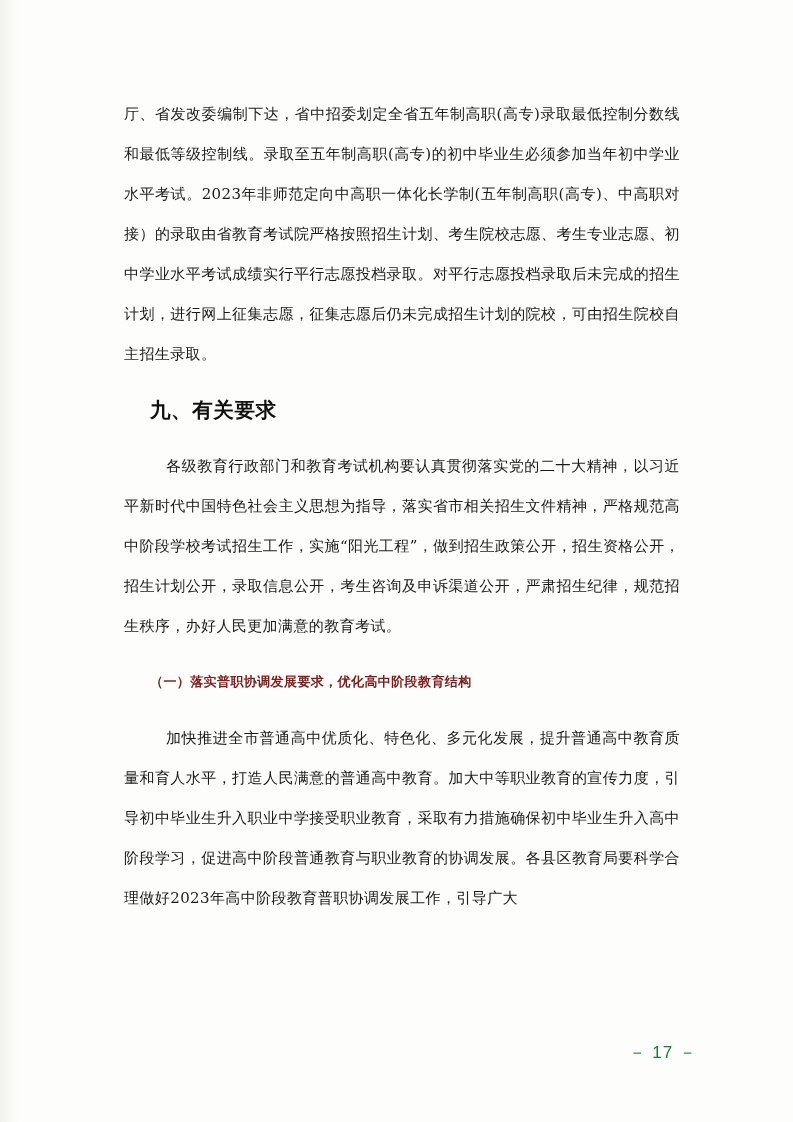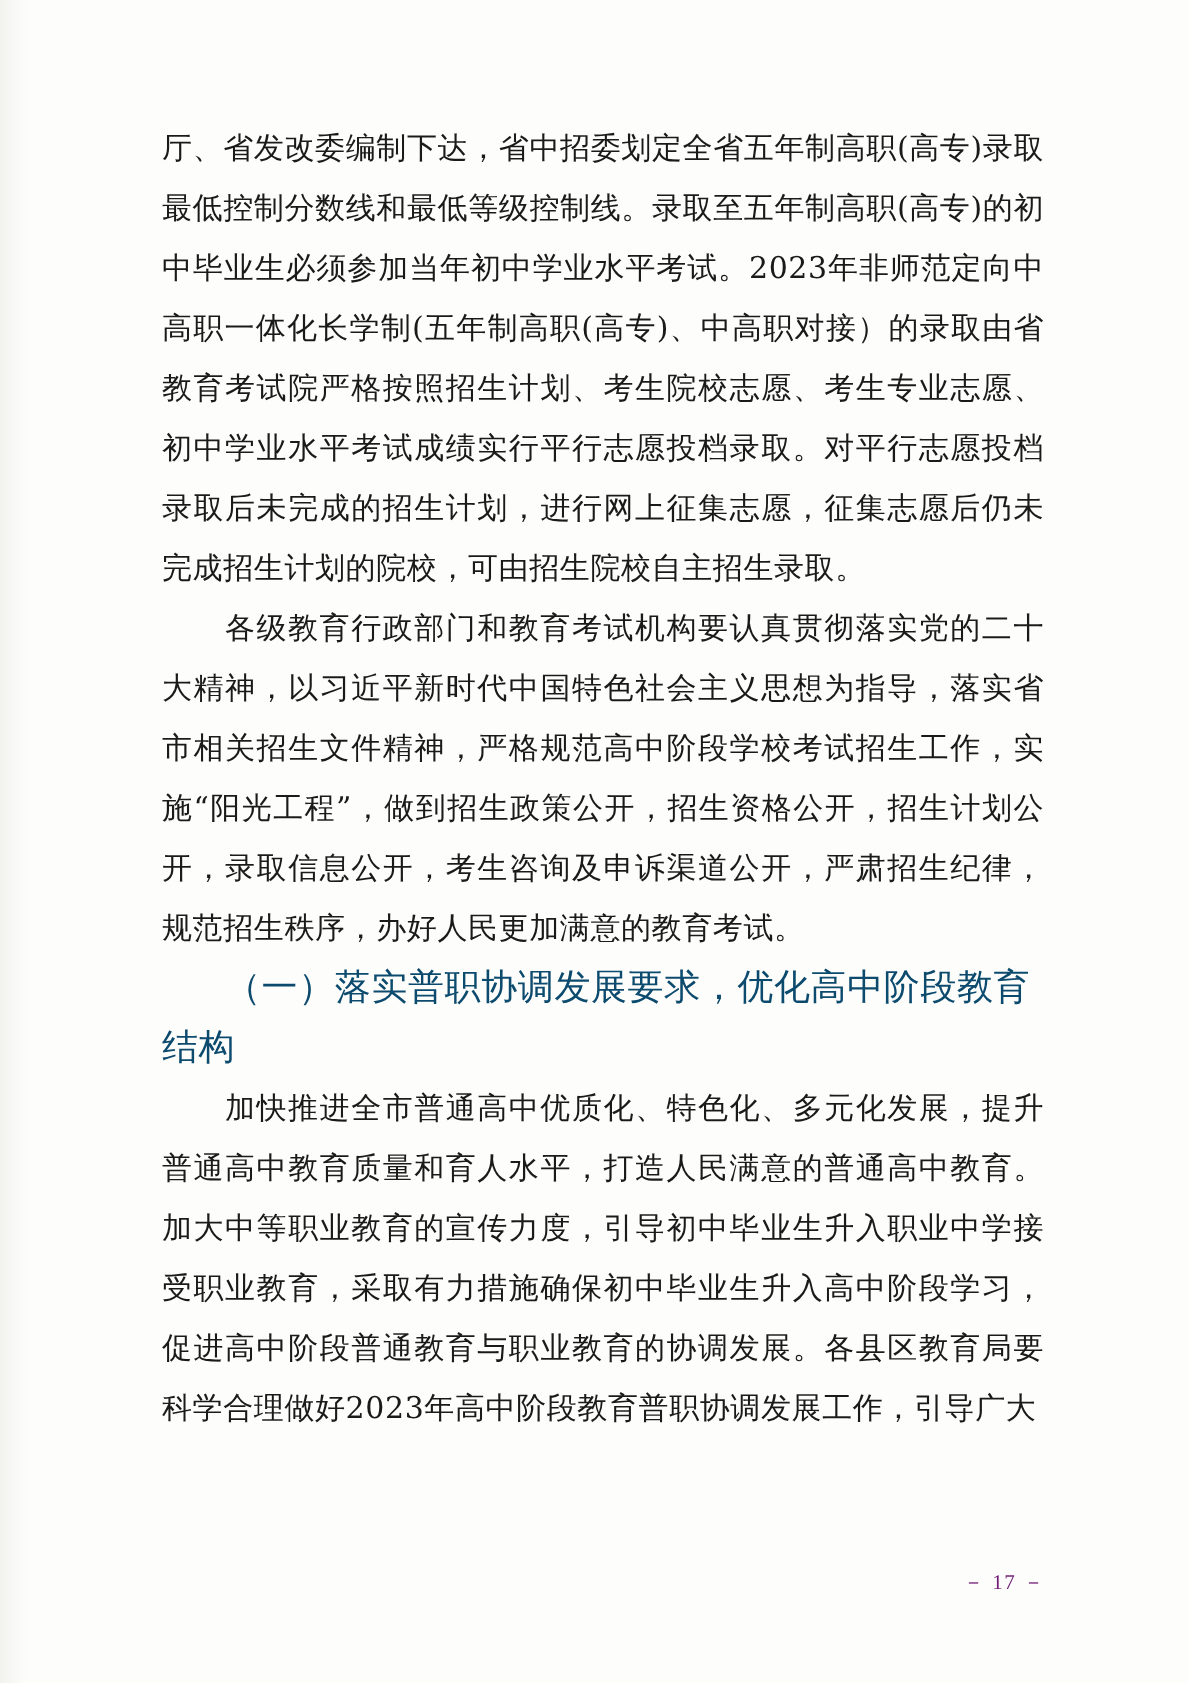--- a/index.html
+++ b/index.html
@@ -17,57 +17,57 @@
     font-family: "DejaVu Serif", "Liberation Serif", serif;
     color: #1c1c1c;
   }
   .content {
     position: absolute;
     left: 108px;
     top: 78px;
     width: 588px;
   }
   p.body-par {
-    margin: 0;
-    font-size: 20px;
+    margin: 16px;
+    font-size: 15px;
     line-height: 40px;
     text-align: justify;
     text-justify: inter-ideograph;
     letter-spacing: 0.4px;
     color: #1a1a1a;
   }
   p.indent {
     text-indent: 42px;
   }
   h2.section-head {
     margin: 0;
     font-size: 20.5px;
     line-height: 40px;
     font-weight: bold;
     text-indent: 42px;
     letter-spacing: 0.6px;
     color: #111111;
   }
   h3.sub-head {
     margin: 0;
-    font-size: 24px;
+    font-size: 13px;
     line-height: 40px;
-    font-weight: normal;
+    font-weight: bold;
     text-indent: 42px;
     letter-spacing: 0.4px;
-    color: #0c4a6e;
+    color: #7f1d1d;
   }
   .page-number {
     position: absolute;
     right: 96px;
     bottom: 58px;
-    font-size: 14px;
+    font-size: 17px;
     letter-spacing: 1px;
-    color: #701a75;
-    font-family: Liberation Serif, serif;
+    color: #15803d;
+    font-family: Liberation Sans, sans-serif;
   }
   .scan-edge-left {
     position: absolute;
     left: 0;
     top: 0;
     width: 18px;
     height: 1122px;
     background: linear-gradient(to right, #e9e9e5, #fdfdfb);
     opacity: 0.55;
   }
@@ -86,20 +86,21 @@
 
 <div class="page">
   <div class="scan-edge-left"></div>
   <div class="scan-edge-right"></div>
 
   <div class="content">
     <p class="body-par">厅、省发改委编制下达，省中招委划定全省五年制高职(高专)录取最低控制分数线和最低等级控制线。录取至五年制高职(高专)的初中毕业生必须参加当年初中学业水平考试。2023年非师范定向中高职一体化长学制(五年制高职(高专)、中高职对接）的录取由省教育考试院严格按照招生计划、考生院校志愿、考生专业志愿、初中学业水平考试成绩实行平行志愿投档录取。对平行志愿投档录取后未完成的招生计划，进行网上征集志愿，征集志愿后仍未完成招生计划的院校，可由招生院校自主招生录取。</p>
 
 
 
+    <h2 class="section-head">九、有关要求</h2>
 
     <p class="body-par indent">各级教育行政部门和教育考试机构要认真贯彻落实党的二十大精神，以习近平新时代中国特色社会主义思想为指导，落实省市相关招生文件精神，严格规范高中阶段学校考试招生工作，实施“阳光工程”，做到招生政策公开，招生资格公开，招生计划公开，录取信息公开，考生咨询及申诉渠道公开，严肃招生纪律，规范招生秩序，办好人民更加满意的教育考试。</p>
 
     <h3 class="sub-head">（一）落实普职协调发展要求，优化高中阶段教育结构</h3>
 
     <p class="body-par indent">加快推进全市普通高中优质化、特色化、多元化发展，提升普通高中教育质量和育人水平，打造人民满意的普通高中教育。加大中等职业教育的宣传力度，引导初中毕业生升入职业中学接受职业教育，采取有力措施确保初中毕业生升入高中阶段学习，促进高中阶段普通教育与职业教育的协调发展。各县区教育局要科学合理做好2023年高中阶段教育普职协调发展工作，引导广大</p>
   </div>
 
   <div class="page-number">－ 17 －</div>
 </div>

